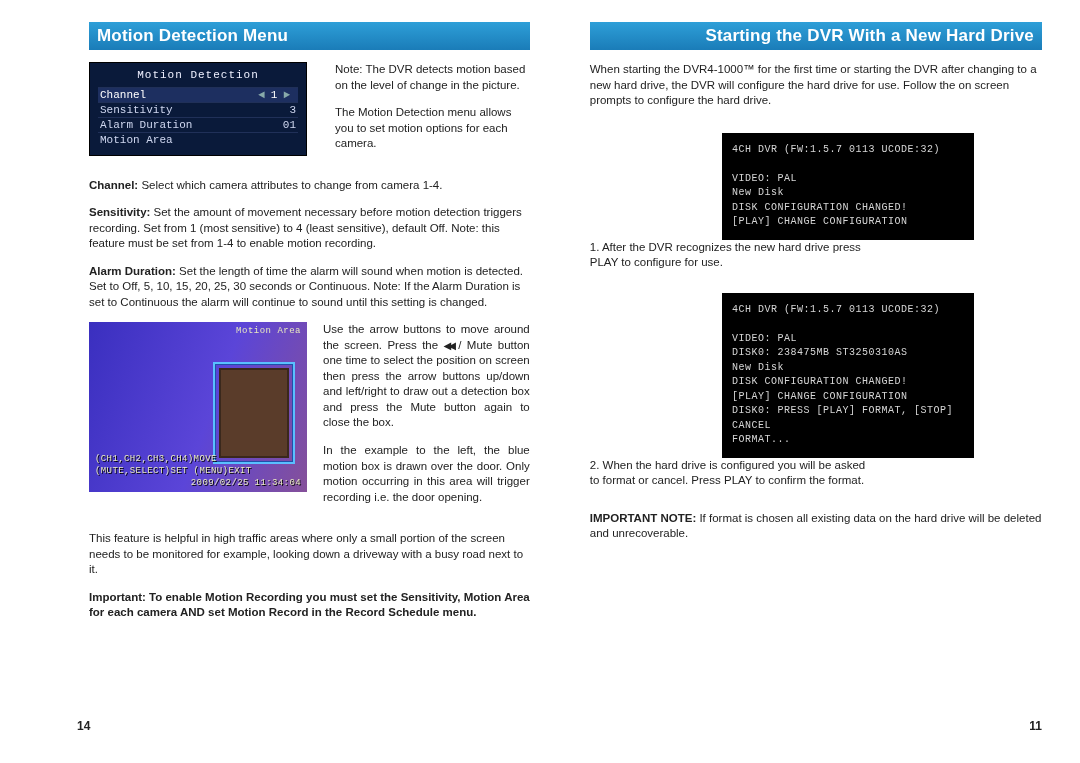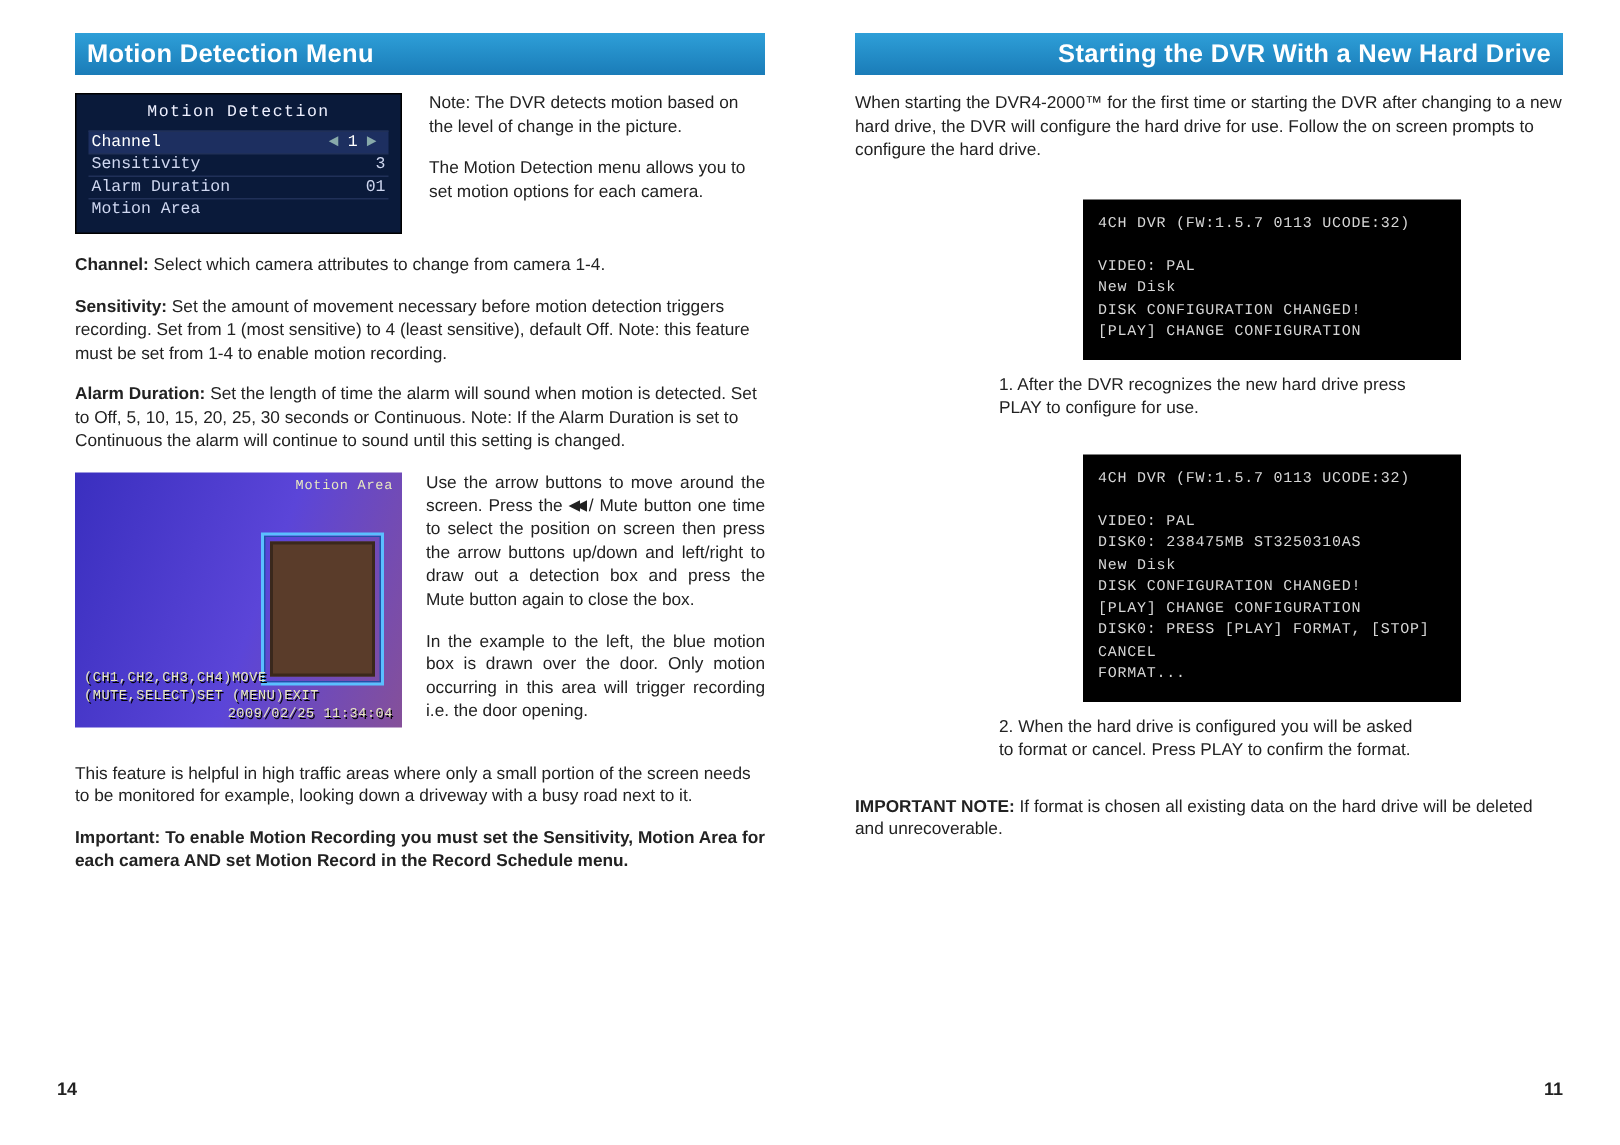--- a/index.html
+++ b/index.html
@@ -15,35 +15,35 @@
   .page {
     display: flex;
     width: 100%;
     height: 100%;
   }
   .col {
     width: 50%;
     padding: 0 18px 0 18px;
     position: relative;
   }
-  .col-left { padding-left: 50px; padding-right: 30px; }
+  .col-left { padding-left: 50px; padding-right: 30px; margin-left: 39px; }
   .col-right { padding-left: 30px; padding-right: 38px; }
   .header-bar {
     height: 28px;
     margin: 22px 0 12px 0;
     background: linear-gradient(to bottom, #2e9fd8 0%, #1a7cb8 100%);
     color: #fff;
     font-weight: bold;
     font-size: 17px;
     line-height: 28px;
     padding: 0 8px;
     letter-spacing: 0.2px;
   }
   .col-right .header-bar { text-align: right; padding-left: 46px; }
-  .intro-row { display: flex; gap: 18px; margin-bottom: 14px; }
+  .intro-row { display: flex; gap: 28px; margin-bottom: 14px; }
   .intro-row .img-box { flex: 0 0 auto; }
   .intro-row .txt { flex: 1 1 auto; font-size: 11.5px; line-height: 1.35; }
   .menu-screenshot {
     width: 218px;
     background: #0a1a3a;
     color: #cfd7f0;
     font-family: "Courier New", monospace;
     font-size: 11px;
     padding: 6px 8px 8px 8px;
     border: 1px solid #000;
@@ -102,21 +102,21 @@
     background: #000;
     color: #d6d6d6;
     font-family: "Courier New", monospace;
     font-size: 10px;
     line-height: 1.45;
     padding: 10px 10px;
     letter-spacing: 0.5px;
     margin-left: auto;
     margin-right: 68px;
   }
-  .term-wrap { display: flex; flex-direction: column; align-items: center; gap: 10px; margin-bottom: 22px; }
+  .term-wrap { display: flex; flex-direction: column; align-items: flex-start; margin-bottom: 22px; }
   .term-caption { font-size: 11.5px; line-height: 1.35; max-width: 280px; margin-left: 0; }
   .col-right .para-intro { font-size: 11.5px; line-height: 1.35; margin-bottom: 24px; }
 
   .page-num {
     position: absolute;
     bottom: 30px;
     font-weight: bold;
     font-size: 12px;
   }
   .col-left .page-num { left: 38px; }
@@ -191,21 +191,21 @@
 
     <p class="para">This feature is helpful in high traffic areas where only a small portion of the screen needs to be monitored for example, looking down a driveway with a busy road next to it.</p>
     <p class="para b para-j">Important:  To enable Motion Recording you must set the Sensitivity,  Motion Area for each camera AND set Motion Record in the Record Schedule menu.</p>
 
     <div class="page-num">14</div>
   </div>
 
   <div class="col col-right">
     <div class="header-bar">Starting the DVR With a New Hard Drive</div>
 
-    <p class="para-intro">When starting the DVR4-2000™ for the first time or starting the DVR after changing to a new hard drive, the DVR will configure the hard drive for use.  Follow the on screen prompts to configure the hard drive.</p>
+    <p class="para-intro">When starting the DVR4-1000™ for the first time or starting the DVR after changing to a new hard drive, the DVR will configure the hard drive for use.  Follow the on screen prompts to configure the hard drive.</p>
 
     <div class="term-wrap">
       <div class="terminal">
         <div>4CH DVR (FW:1.5.7 0113 UCODE:32)</div>
         <div>&nbsp;</div>
         <div>VIDEO: PAL</div>
         <div>New Disk</div>
         <div>DISK CONFIGURATION CHANGED!</div>
         <div>[PLAY] CHANGE CONFIGURATION</div>
       </div>

